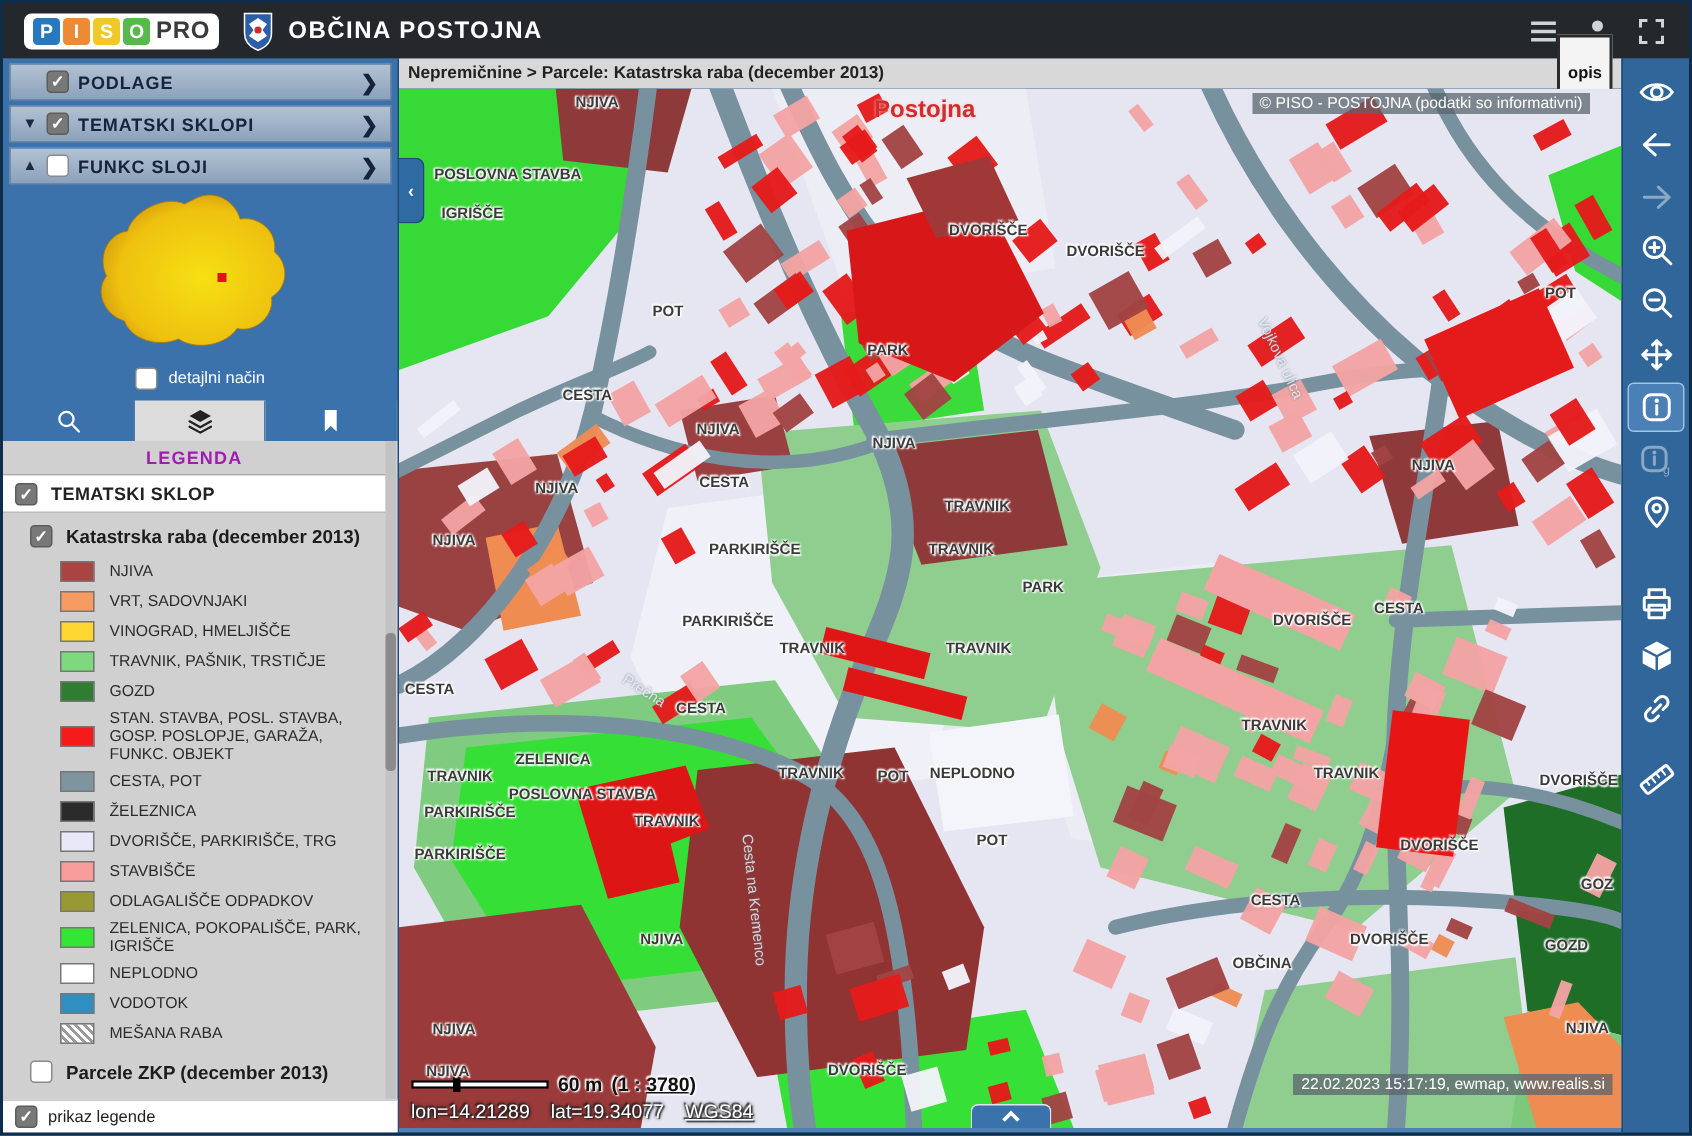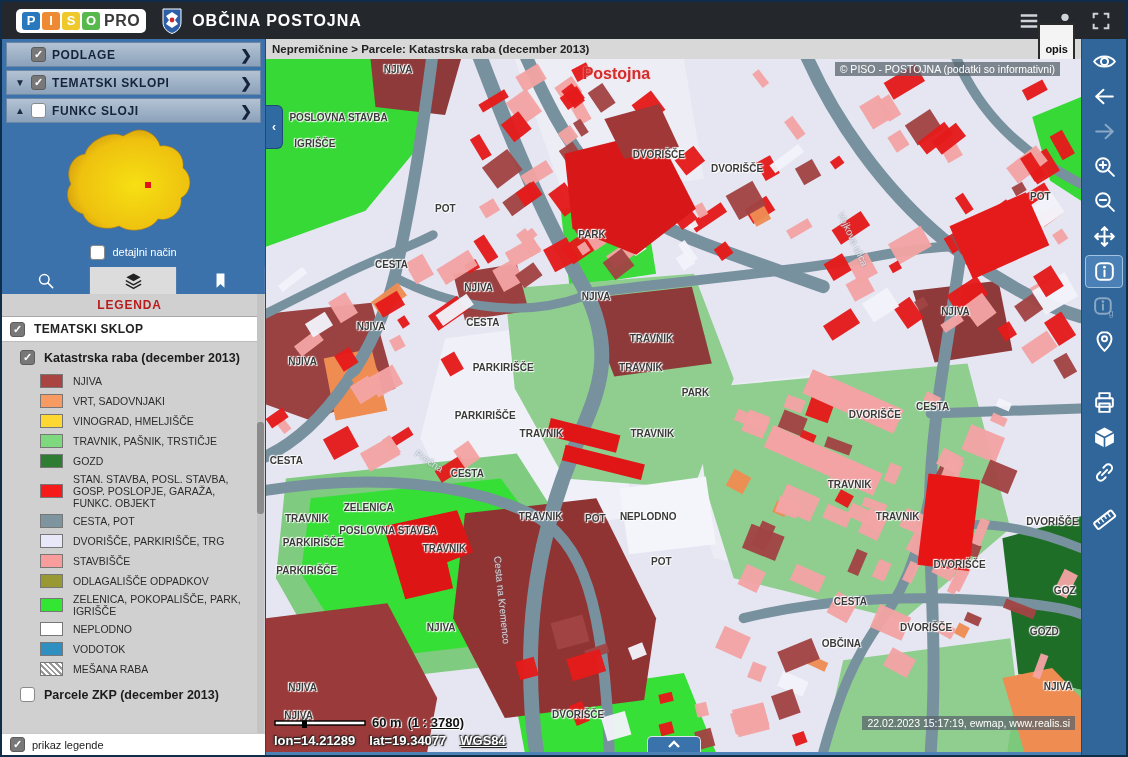--- a/index.html
+++ b/index.html
@@ -30,21 +30,21 @@
   .cb.unchecked { background:#fff; border:1px solid #8a8a8a; color:transparent; }
   .overview { height:118px; display:flex; align-items:center; justify-content:center; }
   .detail-row { height:22px; display:flex; align-items:center; justify-content:center; gap:7px; }
   .detail-row span { color:#fff; font-size:11px; }
   .tabs { height:27px; display:flex; margin-top:4px; }
   .tab { flex:1; display:flex; align-items:center; justify-content:center; border-right:1px solid #4e7bab; cursor:pointer; }
   .tab.active { background:#dcdcdc; }
   .tab svg { width:19px; height:19px; }
   .legend-wrap { flex:1; background:#d0d0d0; position:relative; display:flex; flex-direction:column; min-height:0; }
   .legend-scroll { flex:1; overflow:hidden; position:relative; padding-right:8px; }
-  .leg-title { height:23px; display:flex; align-items:center; justify-content:center; font-weight:bold; font-size:12px; letter-spacing:.8px; color:#b91c1c; border-bottom:1px solid #a8a8a8; }
+  .leg-title { height:23px; display:flex; align-items:center; justify-content:center; font-weight:bold; font-size:12px; letter-spacing:.8px; color:#a21caf; border-bottom:1px solid #a8a8a8; }
   .leg-group { background:#fff; height:25px; display:flex; align-items:center; gap:9px; padding:0 8px; border-bottom:1px solid #bbb; }
   .leg-group b { font-size:12px; color:#222; letter-spacing:.3px; }
   .leg-layer { display:flex; align-items:center; gap:9px; padding:8px 8px 4px 18px; }
   .leg-layer b { font-size:12.5px; color:#1c1c1c; }
   .leg-items { padding:2px 0 0 38px; }
   .leg-item { display:flex; align-items:center; gap:10px; min-height:20px; padding:2px 6px 2px 0; }
   .swatch { width:23px; height:14px; border:1px solid #777; flex:0 0 auto; }
   .swatch.hatch { background:repeating-linear-gradient(45deg,#fff,#fff 2px,#9a9a9a 2px,#9a9a9a 4px); }
   .leg-item span { font-size:10.5px; color:#2b2b2b; line-height:1.15; }
   .naziv { color:#e9e9e9; font-size:10px; padding:6px 0 2px 38px; }
@@ -62,21 +62,21 @@
   .map-canvas > svg.base { position:absolute; inset:0; width:100%; height:100%; }
   .mlabel { position:absolute; transform:translate(-50%,-50%); font-size:10px; font-weight:bold; color:#3a3a3a; white-space:nowrap; text-shadow:0 0 2px #fff,0 0 2px #fff,1px 1px 1px #fff,-1px -1px 1px #fff; pointer-events:none; }
   .slabel { position:absolute; font-size:10px; color:#e8edf2; opacity:.85; white-space:nowrap; text-shadow:0 0 2px #5a707c; pointer-events:none; }
   .city { position:absolute; transform:translate(-50%,-50%); font-size:16px; font-weight:bold; color:#d42b2b; text-shadow:0 0 2px #f5c9c9; pointer-events:none; }
   .chip { position:absolute; background:rgba(90,100,108,.75); color:#fff; font-size:10.5px; padding:1px 5px; white-space:nowrap; }
   .copyright { top:3px; right:21px; }
   .stamp { bottom:22px; right:6px; }
   .scalebox { position:absolute; left:8px; bottom:22px; display:flex; align-items:center; gap:6px; }
   .scalebox .stext { font-size:13px; font-weight:bold; color:#111; text-shadow:0 0 2px #fff,1px 1px 1px #fff,-1px -1px 1px #fff; }
   .scalebox .ratio u { text-decoration:underline; }
-  .coords { position:absolute; left:8px; bottom:4px; display:flex; gap:14px; font-size:13px; font-weight:bold; color:#fff; text-shadow:1px 1px 1px #222,-1px -1px 1px #222,0 0 3px #222; }
+  .coords { position:absolute; left:8px; bottom:4px; display:flex; gap:14px; font-size:13px; font-weight:normal; color:#fff; text-shadow:1px 1px 1px #222,-1px -1px 1px #222,0 0 3px #222; }
   .coords u { text-decoration:underline; }
   .collapse-tab { position:absolute; left:0; top:46px; width:17px; height:44px; background:#2f6aa3; border:1px solid #1d4a77; border-left:none; border-radius:0 6px 6px 0; display:flex; align-items:center; justify-content:center; color:#fff; font-weight:bold; font-size:12px; cursor:pointer; }
   .bottom-tab { position:absolute; left:50%; transform:translateX(-50%); bottom:0; width:54px; height:16px; background:#3a72ac; border:1px solid #dfe6ee; border-bottom:none; border-radius:5px 5px 0 0; display:flex; align-items:center; justify-content:center; cursor:pointer; }
 
   
   .toolbar { width:45px; background:#31669b; display:flex; flex-direction:column; align-items:center; padding-top:6px; gap:2px; border-left:1px solid #1d4a77; }
   .tbtn { width:38px; height:33px; display:flex; align-items:center; justify-content:center; border-radius:4px; cursor:pointer; border:1px solid transparent; }
   .tbtn svg { width:25px; height:25px; }
   .tbtn.active { background:#4a80b5; border:1px solid #9fc3e0; }
   .tbtn.gap { margin-top:26px; }
@@ -218,20 +218,24 @@
                 <span class="swatch" style="background: rgb(46, 125, 50);"></span>
                 <span>GOZD</span>
               </div>
               <div class="leg-item">
                 <span class="swatch" style="background: rgb(245, 27, 27);"></span>
                 <span>STAN. STAVBA, POSL. STAVBA, GOSP. POSLOPJE, GARAŽA, FUNKC. OBJEKT</span>
               </div>
               <div class="leg-item">
                 <span class="swatch" style="background: rgb(126, 149, 160);"></span>
                 <span>CESTA, POT</span>
+              </div>
+              <div class="leg-item">
+                <span class="swatch" style="background: rgb(43, 43, 43);"></span>
+                <span>ŽELEZNICA</span>
               </div>
               <div class="leg-item">
                 <span class="swatch" style="background: rgb(232, 232, 248);"></span>
                 <span>DVORIŠČE, PARKIRIŠČE, TRG</span>
               </div>
               <div class="leg-item">
                 <span class="swatch" style="background: rgb(248, 156, 156);"></span>
                 <span>STAVBIŠČE</span>
               </div>
               <div class="leg-item">

